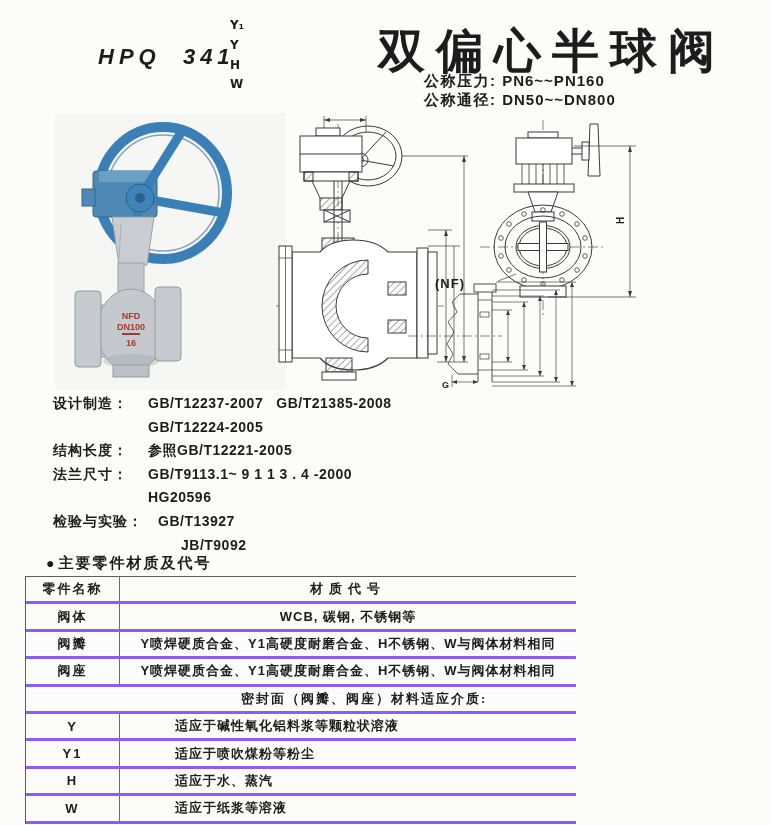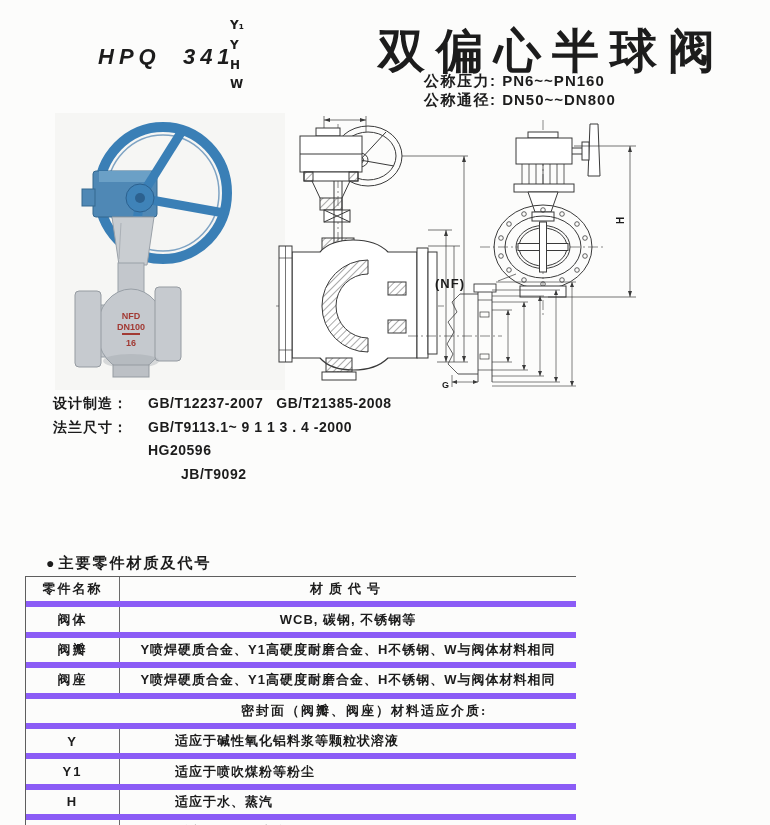--- a/index.html
+++ b/index.html
@@ -52,21 +52,21 @@
   .section-label{
     position:absolute;left:26px;top:554px;
     font-size:15px;font-weight:bold;letter-spacing:2px;margin-left:20px;
   }
   .section-label .bullet{font-size:14px;letter-spacing:4px;}
   .tbl{
     position:absolute;left:25px;top:576px;width:550px;
     border-top:1.5px solid #5e5e5e;border-left:1px solid #5e5e5e;
     font-size:13px;font-weight:bold;
   }
-  .tr{display:flex;height:24.4px;border-bottom:6px solid #8b5cf6;align-items:stretch;}
+  .tr{display:flex;height:24.4px;border-bottom:3px solid #8b5cf6;align-items:stretch;}
   .td-name{
     width:93px;flex:none;border-right:1px solid #6a6a6a;
     display:flex;align-items:center;justify-content:center;letter-spacing:2px;
   }
   .td-val{
     flex:1;display:flex;align-items:center;justify-content:center;
     letter-spacing:1px;white-space:pre;
   }
   .tr.seal .td-merged{
     flex:1;display:flex;align-items:center;
@@ -321,22 +321,25 @@
         <path d="M50,112 l5,-2 l0,4 z" fill="#3a3a3a" stroke="none"></path>
         <path d="M76,112 l-5,-2 l0,4 z" fill="#3a3a3a" stroke="none"></path>
       </g>
     </g>
     <text x="33" y="18" font-size="13" font-weight="bold" letter-spacing="1" fill="#1c1c1c" font-family="Liberation Sans, DejaVu Sans, sans-serif">(NF)</text>
     <text x="40" y="118" font-size="9" font-weight="bold" fill="#1c1c1c" font-family="Liberation Sans, DejaVu Sans, sans-serif">G</text>
   </svg>
 
   <div class="specs">
     <div class="spec-line"><span class="lbl">设计制造：</span><span class="val">GB/T12237-2007   GB/T21385-2008</span></div>
+    <div class="spec-line ind1"><span class="val">GB/T12224-2005</span></div>
+    <div class="spec-line"><span class="lbl">结构长度：</span><span class="val">参照GB/T12221-2005</span></div>
     <div class="spec-line"><span class="lbl">法兰尺寸：</span><span class="val">GB/T9113.1~ 9 1 1 3 . 4 -2000</span></div>
     <div class="spec-line ind1"><span class="val">HG20596</span></div>
+    <div class="spec-line wide-lbl"><span class="lbl">检验与实验：</span><span class="val">GB/T13927</span></div>
     <div class="spec-line ind2"><span class="val">JB/T9092</span></div>
   </div>
 
   <div class="section-label"><span class="bullet">●</span><span>主要零件材质及代号</span></div>
 
   <div class="tbl">
     <div class="tr hdr">
       <div class="td-name">零件名称</div>
       <div class="td-val">材质代号</div>
     </div>

